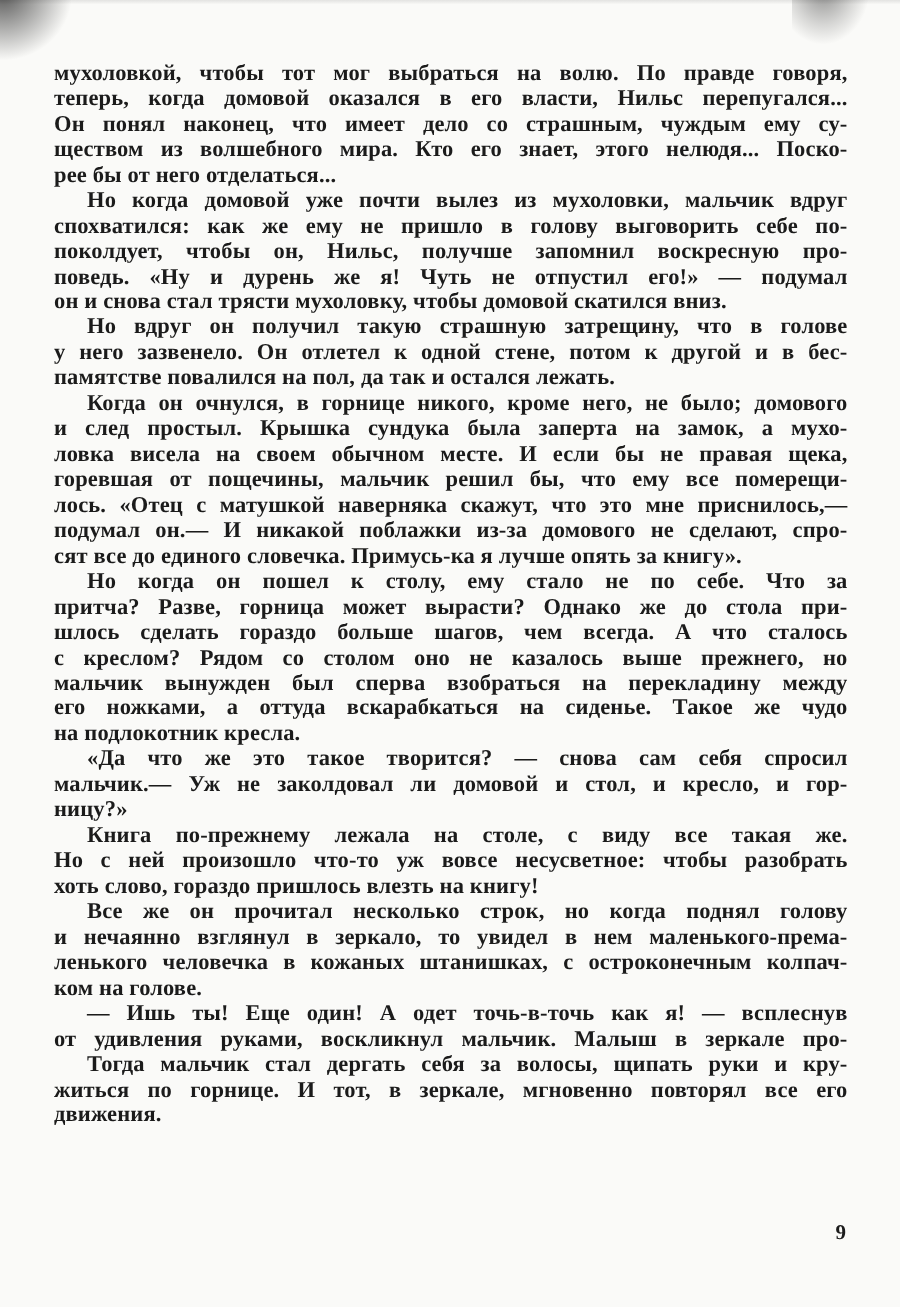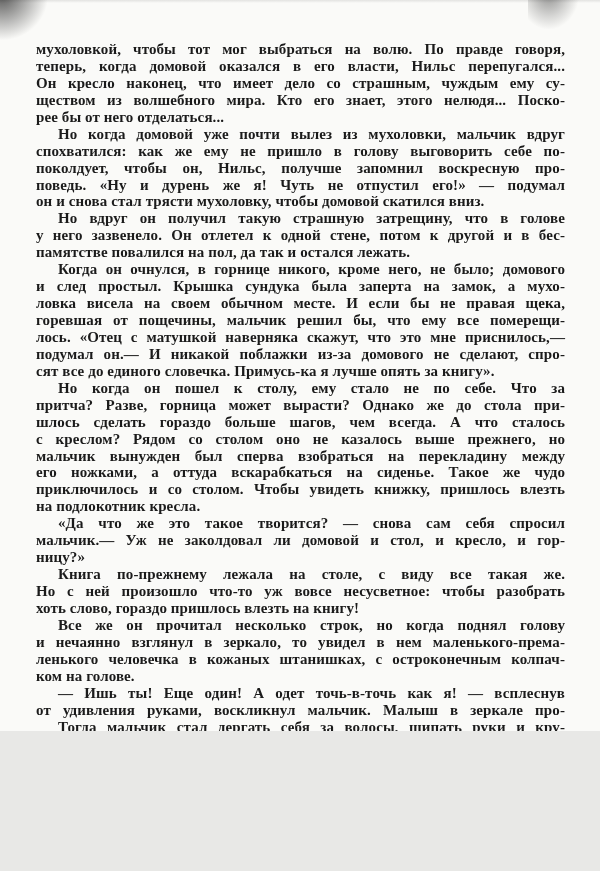--- a/index.html
+++ b/index.html
@@ -7,21 +7,21 @@
     --ink:#1b1b1b;
   }
   html,body{
     margin:0;
     padding:0;
     background:#e8e8e6;
   }
   .page{
     position:relative;
     width:600px;
-    height:731px;
+    height:871px;
     margin:0 auto;
     background:var(--paper);
     overflow:hidden;
     font-family:"Liberation Serif","DejaVu Serif",serif;
   }
   
   .smudge{position:absolute;pointer-events:none;}
   .smudge-tl{
     left:-14px;top:-16px;width:64px;height:58px;
     background:radial-gradient(ellipse at 25% 20%, rgba(45,45,45,0.78) 0%, rgba(60,60,60,0.35) 40%, rgba(80,80,80,0) 68%);
@@ -68,21 +68,21 @@
 <body>
 
 <div class="page">
   <div class="smudge smudge-edge-top"></div>
   <div class="smudge smudge-tl"></div>
   <div class="smudge smudge-top"></div>
   <div class="text-block">
       <div class="paragraph">
         <div class="line">мухоловкой, чтобы тот мог выбраться на волю. По правде говоря,</div>
         <div class="line">теперь, когда домовой оказался в его власти, Нильс перепугался...</div>
-        <div class="line">Он кресло наконец, что имеет дело со страшным, чуждым ему су-</div>
+        <div class="line">Он понял наконец, что имеет дело со страшным, чуждым ему су-</div>
         <div class="line">ществом из волшебного мира. Кто его знает, этого нелюдя... Поско-</div>
         <div class="line last">рее бы от него отделаться...</div>
       </div>
       <div class="paragraph">
         <div class="line indent">Но когда домовой уже почти вылез из мухоловки, мальчик вдруг</div>
         <div class="line">спохватился: как же ему не пришло в голову выговорить себе по-</div>
         <div class="line">поколдует, чтобы он, Нильс, получше запомнил воскресную про-</div>
         <div class="line">поведь. «Ну и дурень же я! Чуть не отпустил его!» — подумал</div>
         <div class="line last">он и снова стал трясти мухоловку, чтобы домовой скатился вниз.</div>
       </div>
@@ -100,21 +100,20 @@
         <div class="line">подумал он.— И никакой поблажки из-за домового не сделают, спро-</div>
         <div class="line last">сят все до единого словечка. Примусь-ка я лучше опять за книгу».</div>
       </div>
       <div class="paragraph">
         <div class="line indent">Но когда он пошел к столу, ему стало не по себе. Что за</div>
         <div class="line">притча? Разве, горница может вырасти? Однако же до стола при-</div>
         <div class="line">шлось сделать гораздо больше шагов, чем всегда. А что сталось</div>
         <div class="line">с креслом? Рядом со столом оно не казалось выше прежнего, но</div>
         <div class="line">мальчик вынужден был сперва взобраться на перекладину между</div>
         <div class="line">его ножками, а оттуда вскарабкаться на сиденье. Такое же чудо</div>
-        <div class="line">приключилось и со столом. Чтобы увидеть книжку, пришлось влезть</div>
         <div class="line last">на подлокотник кресла.</div>
       </div>
       <div class="paragraph">
         <div class="line indent">«Да что же это такое творится? — снова сам себя спросил</div>
         <div class="line">мальчик.— Уж не заколдовал ли домовой и стол, и кресло, и гор-</div>
         <div class="line last">ницу?»</div>
       </div>
       <div class="paragraph">
         <div class="line indent">Книга по-прежнему лежала на столе, с виду все такая же.</div>
         <div class="line">Но с ней произошло что-то уж вовсе несусветное: чтобы разобрать</div>

